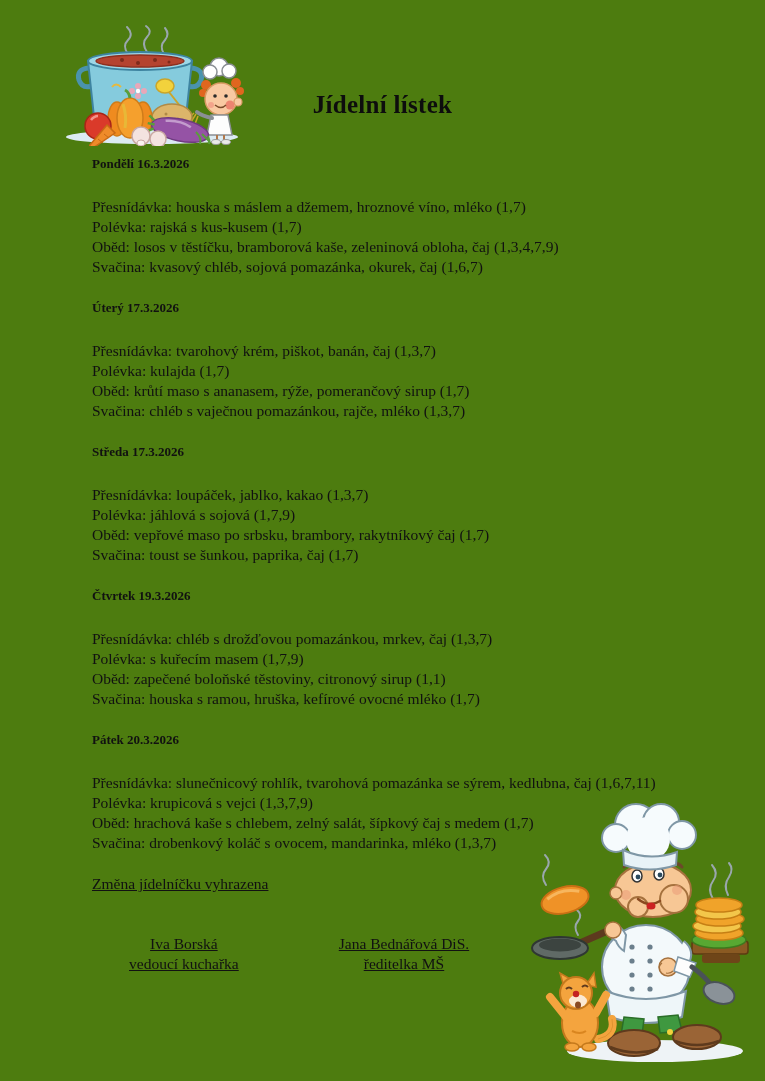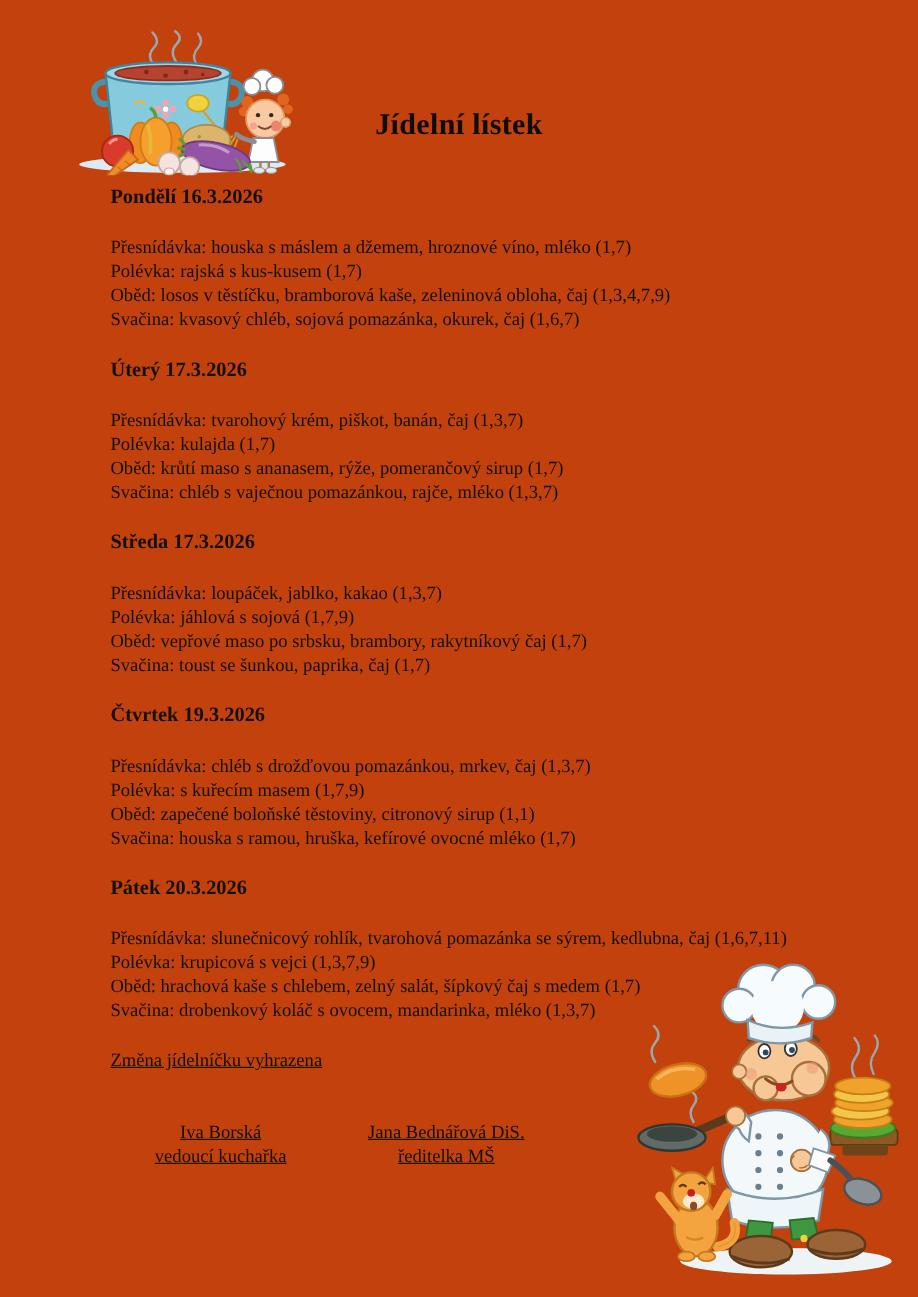--- a/index.html
+++ b/index.html
@@ -1,45 +1,45 @@
 <!DOCTYPE html>
 <html><head>
 <meta charset="utf-8">
 <style>
   html,body { margin:0; padding:0; background:#ffffff; }
   .page {
     position:relative;
     width:765px; height:1081px;
-    background:#c2410c;
+    background:#4d7c0f;
     font-family:"Liberation Serif","DejaVu Serif",serif;
     color:#111;
     overflow:hidden;
   }
   .top-illustration {
     position:absolute; left:60px; top:24px;
     width:192px; height:122px;
   }
   .doc-title {
     position:absolute; top:91px; left:0; width:100%;
     margin:0; text-align:center;
     font-size:25px; font-weight:bold; color:#0d0d0d;
     letter-spacing:0.3px;
   }
   .content {
     position:absolute; left:92px; top:154px; width:660px;
     font-size:15.5px; line-height:20px;
   }
   .day { margin:0 0 21px 0; }
-  .day-heading { margin:0 0 23px 0; font-size:17px; font-weight:bold; line-height:20px; }
+  .day-heading { margin:0 0 23px 0; font-size:13px; font-weight:bold; line-height:20px; }
   .menu-line { margin:0; }
   .note { margin:0;text-decoration:underline; }
   .signatures { display:flex; margin-top:40px;text-decoration:underline; }
   .sig { text-align:center; }
   .sig-left { margin-left:37px; }
-  .sig-right { margin-left:68px; }
+  .sig-right { margin-left:100px; }
   .sig p { margin:0; }
   .bottom-illustration {
     position:absolute; left:520px; top:795px;
     width:245px; height:286px;
   }
   svg { display:block; width:100%; height:100%; }
 </style>
 </head>
 <body>
 

